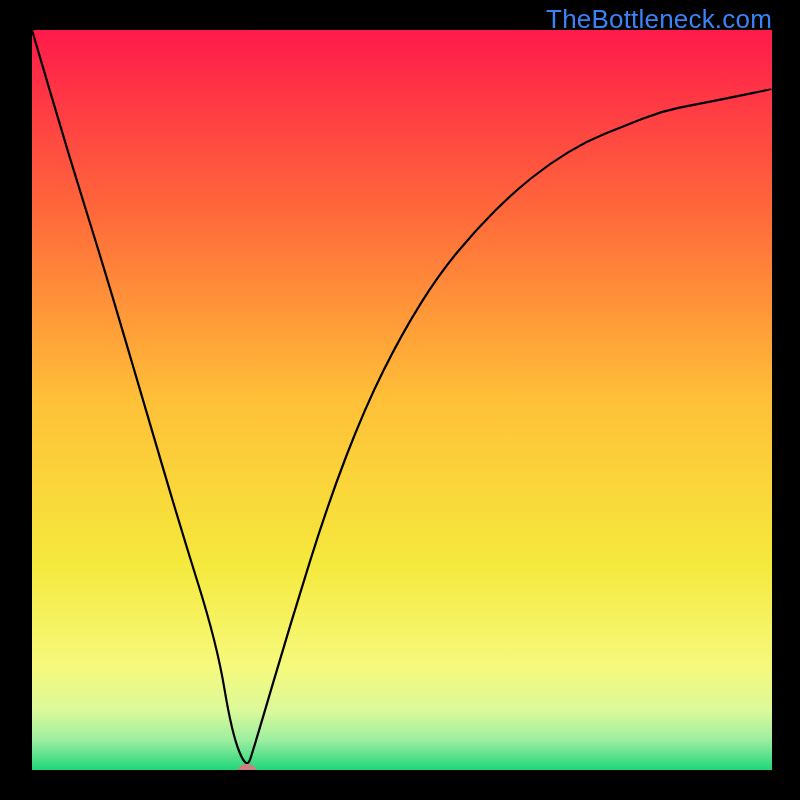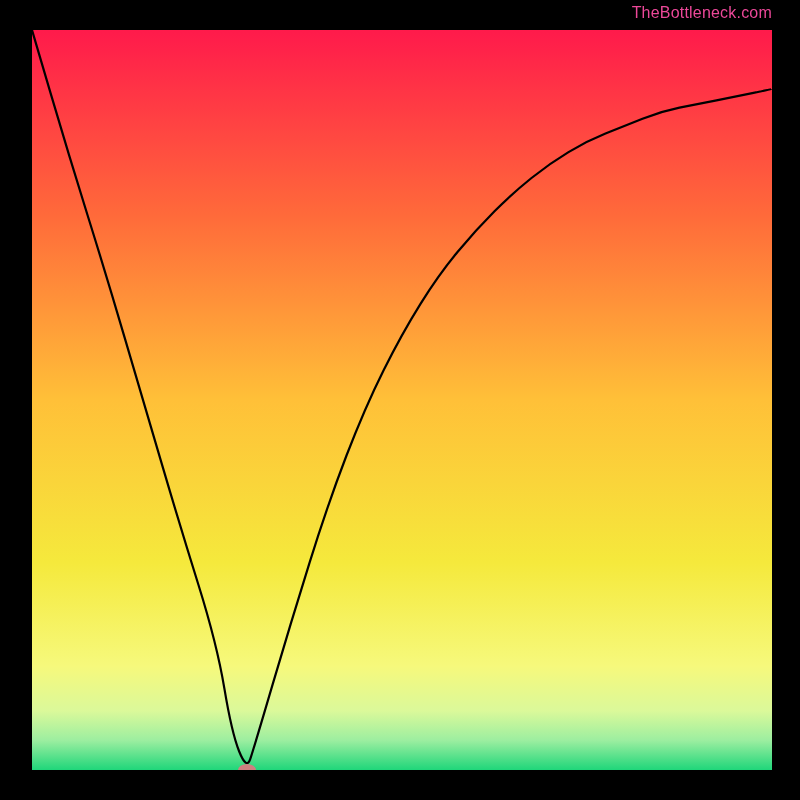--- a/index.html
+++ b/index.html
@@ -32,22 +32,22 @@
   .curve-svg {
     position: absolute;
     inset: 0;
     width: 100%;
     height: 100%;
   }
   .watermark {
     position: absolute;
     top: 4px;
     right: 28px;
-    color: #ec4899;
-    font-size: 16px;
+    color: #3b82f6;
+    font-size: 26px;
     letter-spacing: 0.2px;
     user-select: none;
   }
   .minimum-dot {
     position: absolute;
     width: 18px;
     height: 12px;
     border-radius: 50%;
     background: #cf7f80;
     transform: translate(-50%, -50%);

